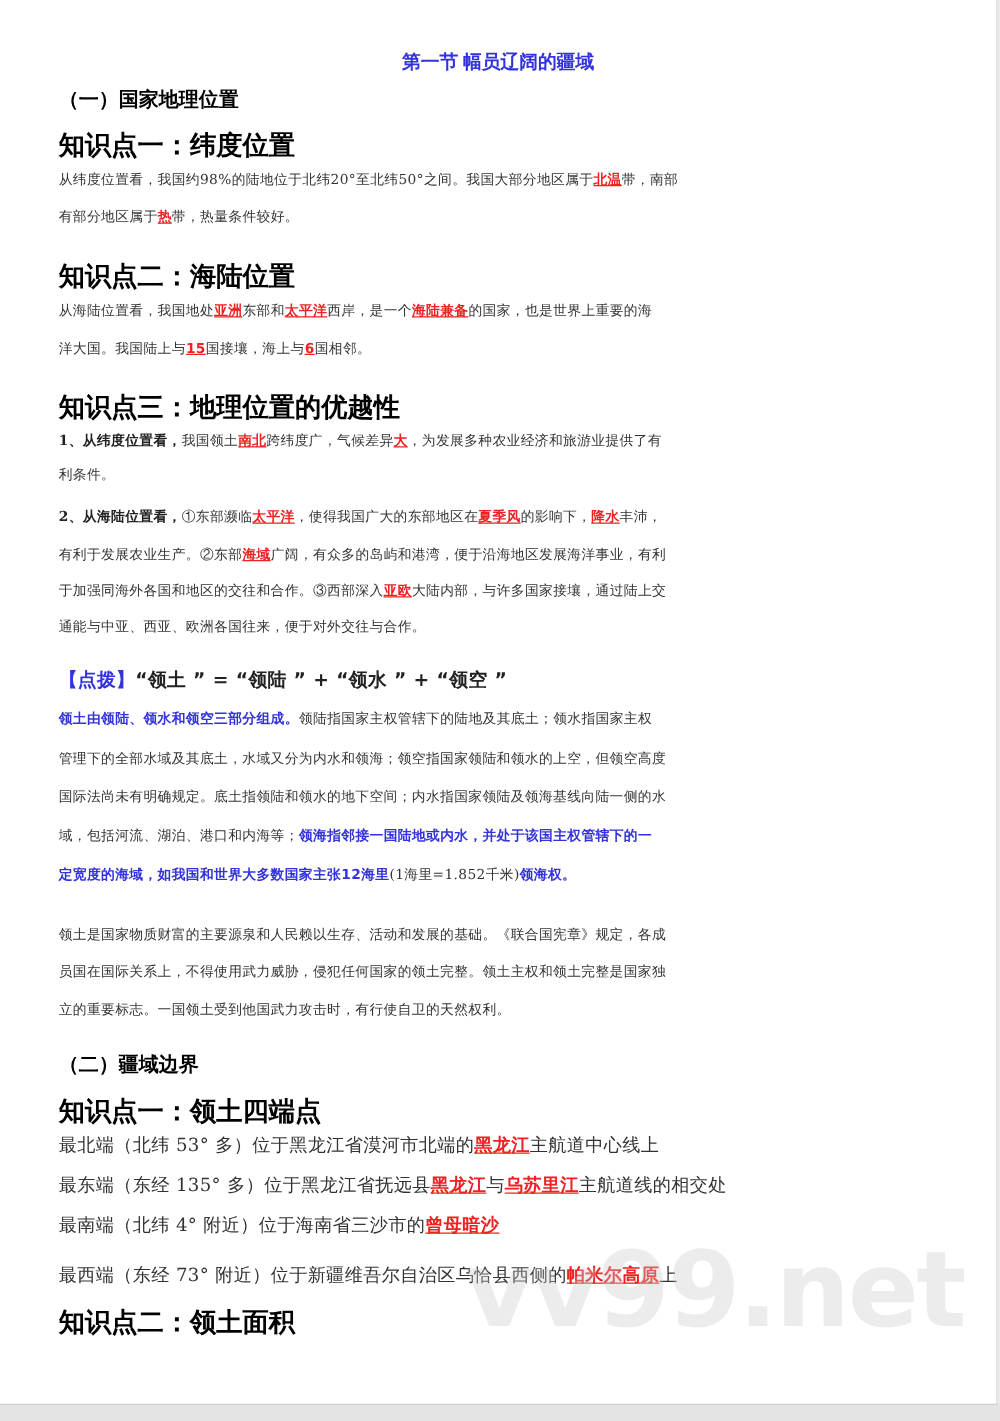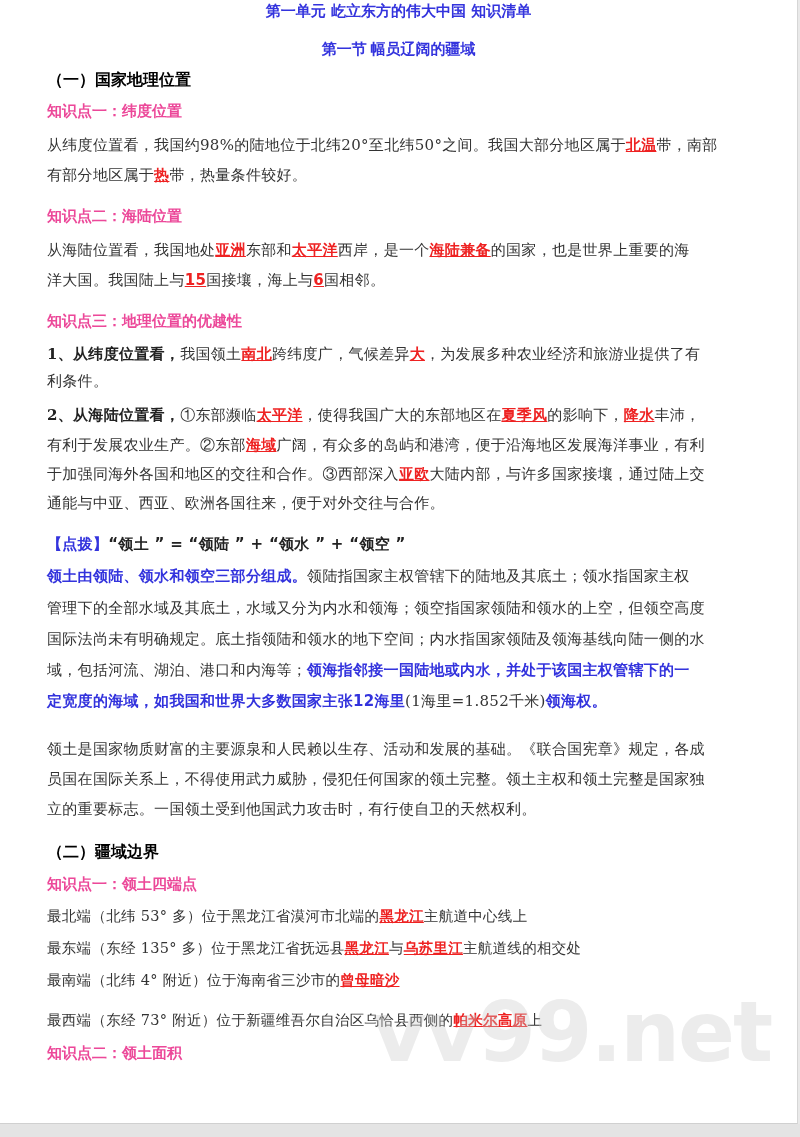--- a/index.html
+++ b/index.html
@@ -15,35 +15,34 @@
   }
   .bottom-band {
     position: absolute; left: 0; top: 1124px; width: 800px; height: 13px;
     background: #e4e4e4;
   }
   .watermark {
     position: absolute; left: 372px; top: 990px; font-family: "DejaVu Sans", sans-serif;
     font-weight: bold; font-size: 84px; color: rgba(200,200,200,0.35); letter-spacing: -2px;
     line-height: 1; pointer-events: none;
   }
-  .line { position: absolute; left: 47px; white-space: nowrap; font-size: 15px; letter-spacing: 0.3px; }
+  .line { position: absolute; left: 47px; white-space: nowrap; font-size: 11px; letter-spacing: 0.3px; }
   .title { position: absolute; width: 797px; left: 0; text-align: center; color: #3333dd; font-weight: bold; font-family: "DejaVu Sans", sans-serif; font-size: 15px; }
   .sec { position: absolute; left: 47px; color: #000000; font-weight: bold; font-family: "DejaVu Sans", sans-serif; font-size: 16px; }
-  .kp { position: absolute; left: 47px; font-weight: bold; font-family: "DejaVu Sans", sans-serif; font-size: 15px; color: #ec4899; }
+  .kp { position: absolute; left: 47px; font-weight: bold; font-family: "DejaVu Sans", sans-serif; font-size: 21px; color: #000000; }
   .red { color: #ee2222; font-weight: bold; text-decoration: underline; text-decoration-color: #ee2222; font-family: "DejaVu Sans", sans-serif; }
   .blue { color: #3333dd; font-weight: bold; font-family: "DejaVu Sans", sans-serif; }
   .bold { font-weight: bold; color: #222; }
   .small { font-size: 14.5px; }
 </style>
 </head>
 <body>
 
 <div class="page">
 
-  <div class="title" style="top:2px;">第一单元 屹立东方的伟大中国 知识清单</div>
   <div class="title" style="top:40px;font-family:Liberation Serif, serif;">第一节 幅员辽阔的疆域</div>
 
   <div class="sec" style="top:70px;">（一）国家地理位置</div>
 
   <div class="kp" style="top:102px;">知识点一：纬度位置</div>
   <div class="line" style="top:136px;"><span>从纬度位置看，我国约98%的陆地位于北纬20°至北纬50°之间。我国大部分地区属于</span><span class="red">北温</span><span>带，南部</span></div>
   <div class="line" style="top:166px;"><span>有部分地区属于</span><span class="red">热</span><span>带，热量条件较好。</span></div>
 
   <div class="kp" style="top:207px;">知识点二：海陆位置</div>
   <div class="line" style="top:241px;"><span>从海陆位置看，我国地处</span><span class="red">亚洲</span><span>东部和</span><span class="red">太平洋</span><span>西岸，是一个</span><span class="red">海陆兼备</span><span>的国家，也是世界上重要的海</span></div>

